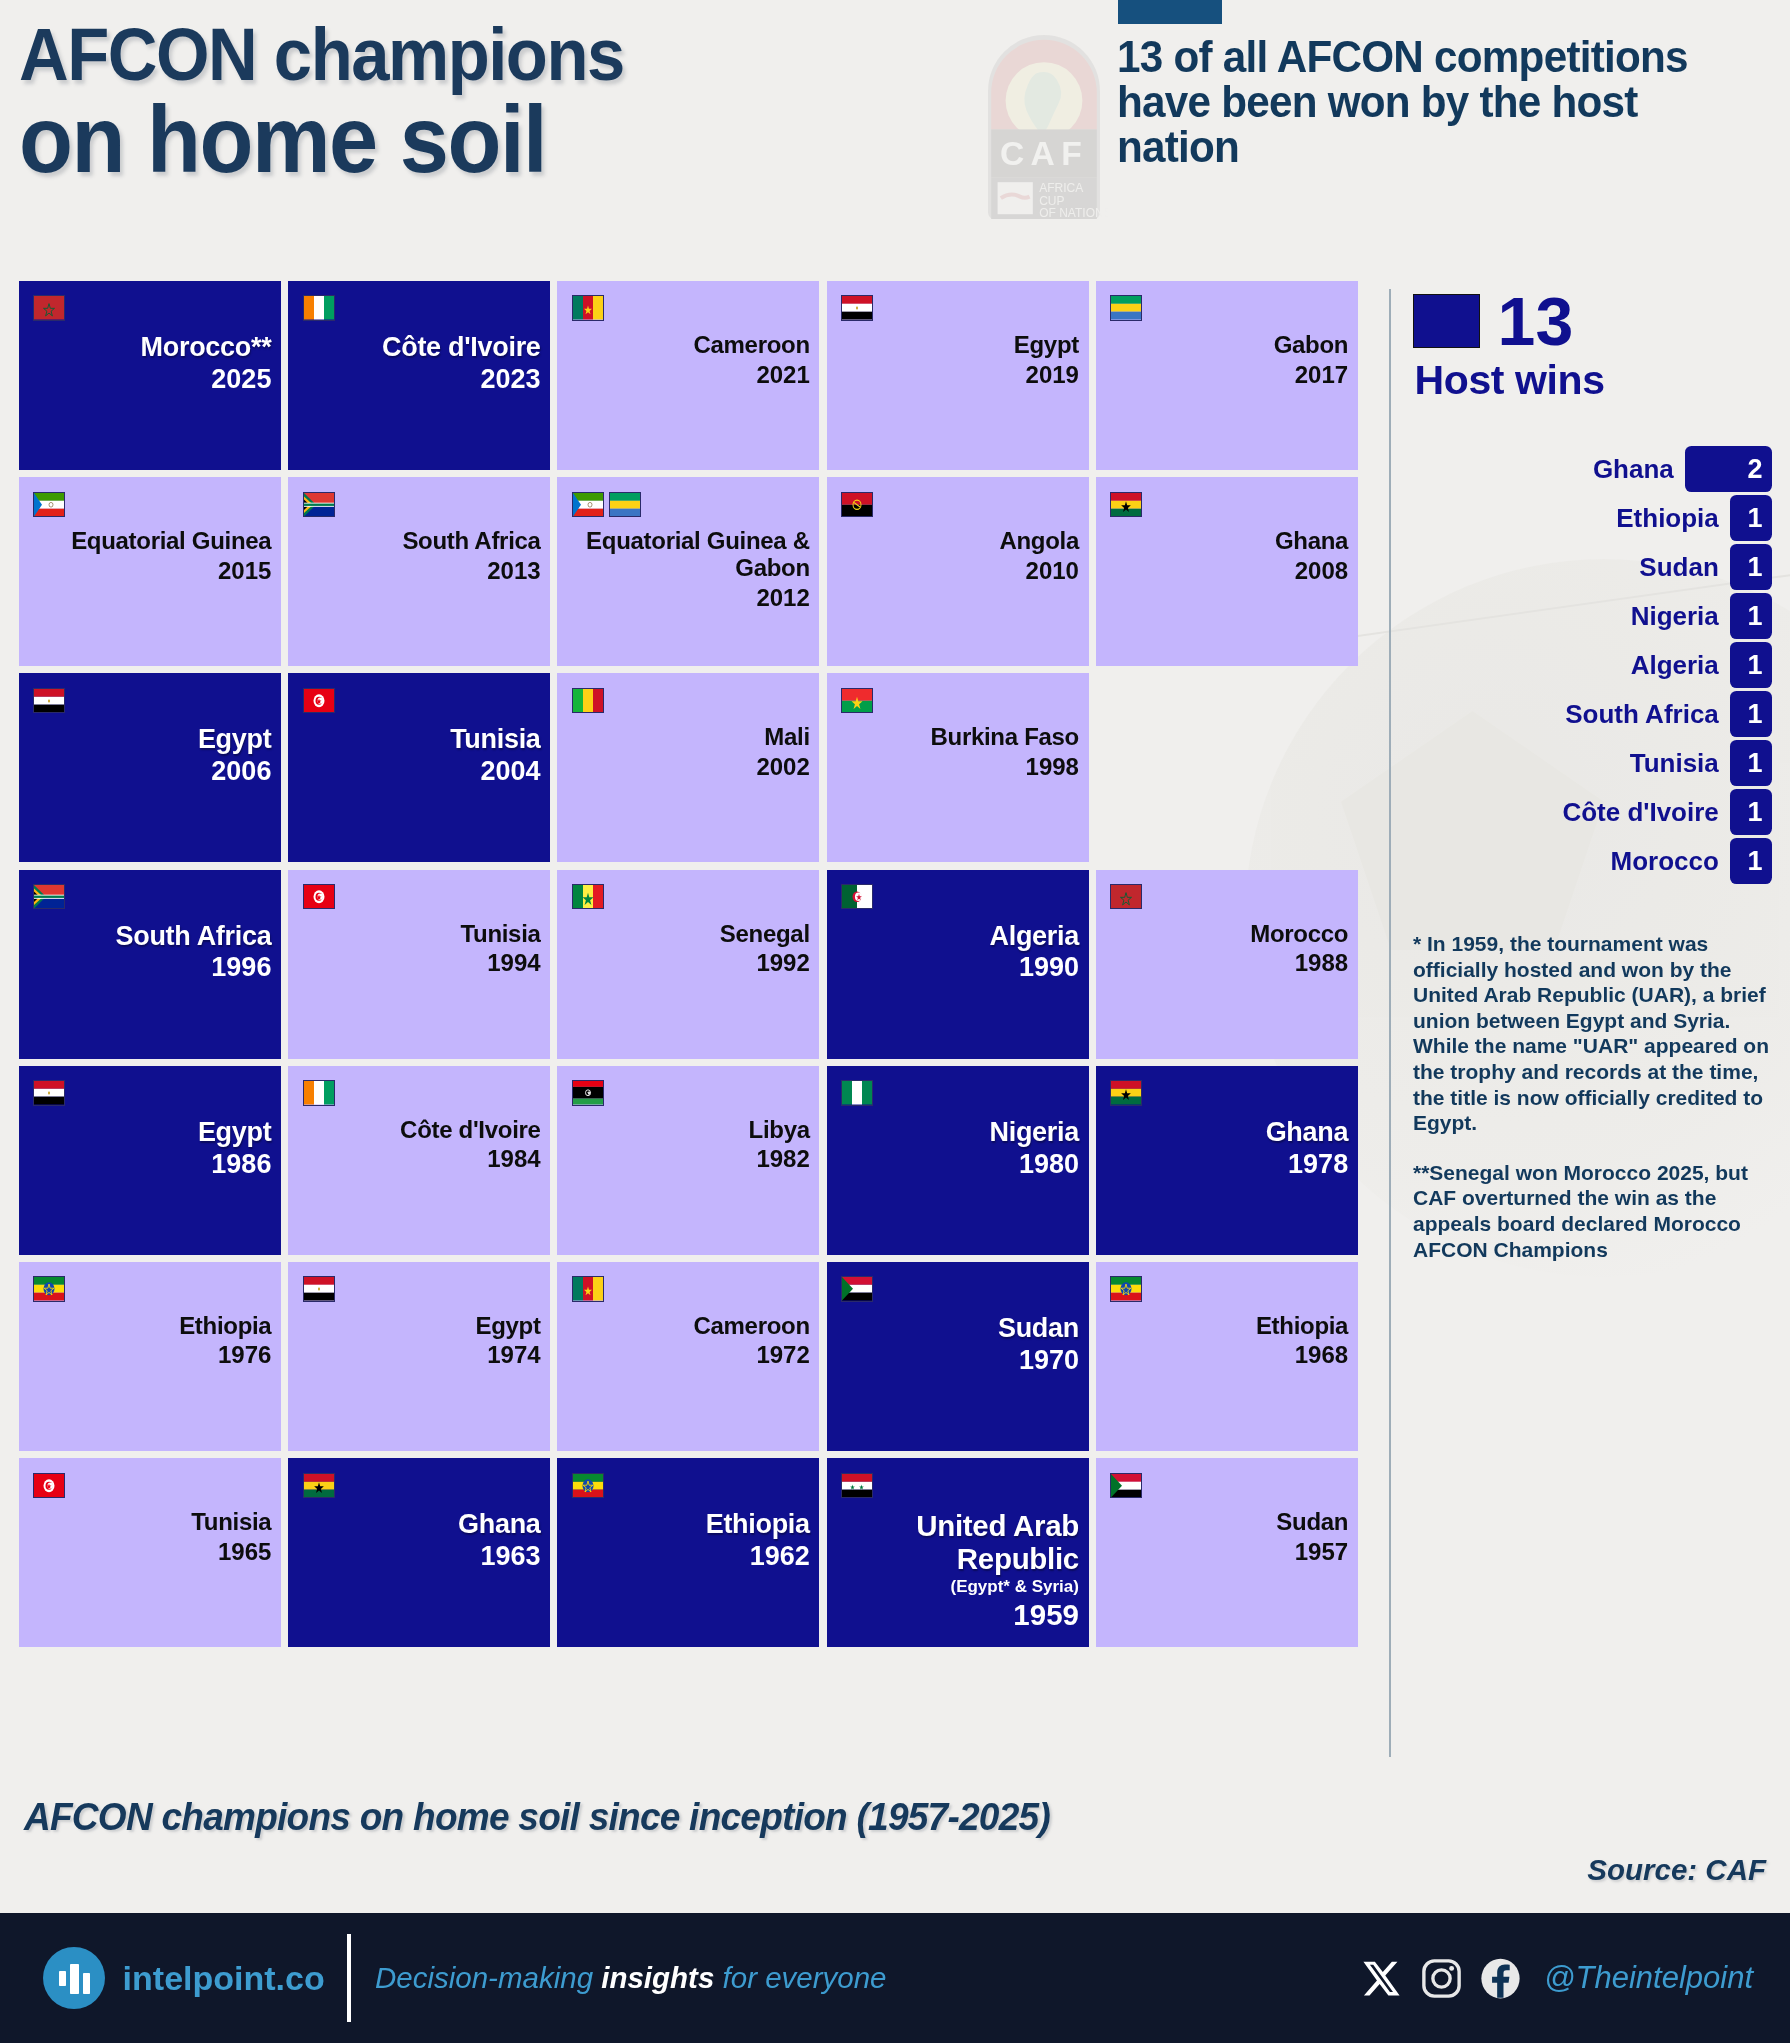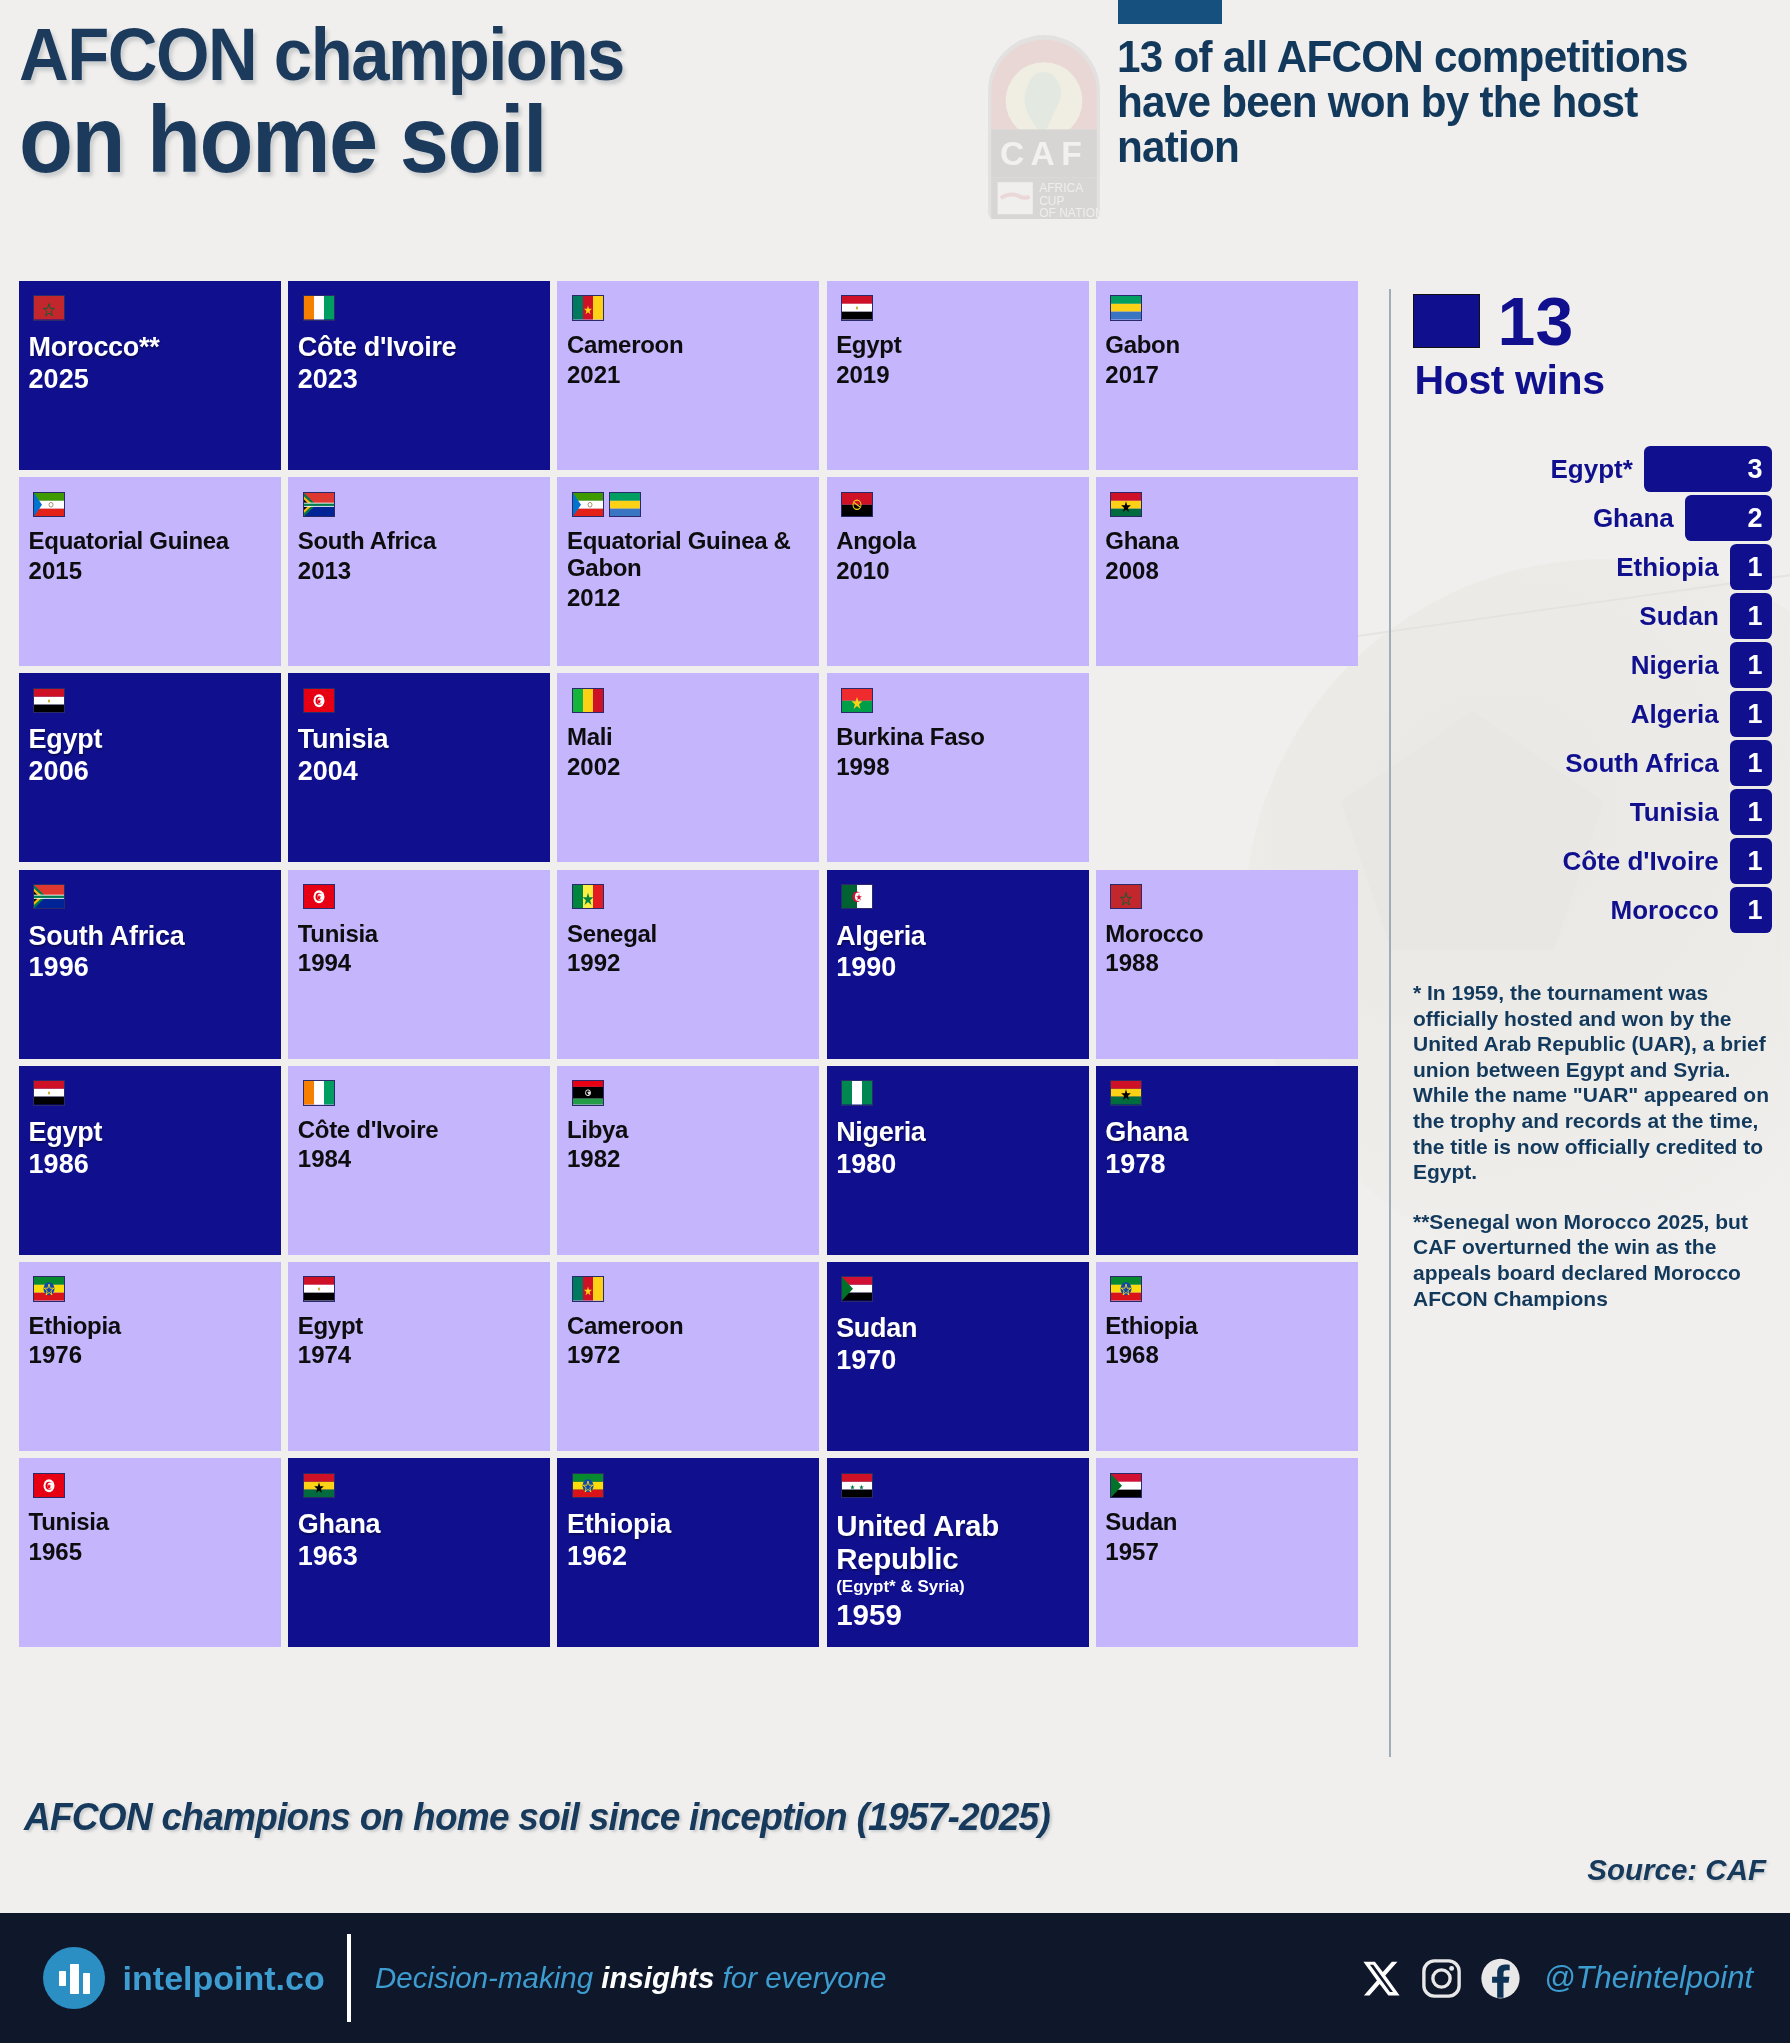--- a/index.html
+++ b/index.html
@@ -108,21 +108,21 @@
   .flag {
     width: 32px; height: 25.5px;
     border: 1.6px solid #2a2a6a;
     overflow: hidden;
     position: relative;
     flex: none;
   }
 
   .card-body {
     margin-top: 11.2px;
-    text-align: left;
+    text-align: right;
     width: 100%;
   }
   .c-name {
     font-size: 24px;
     font-weight: 800;
     line-height: 1.12;
     letter-spacing: -0.3px;
   }
   .c-sub { font-size: 17px; font-weight: 700; margin-top: 1.6px; }
   .c-year { font-size: 24px; font-weight: 800; margin-top: 1.6px; }
@@ -792,26 +792,20 @@
   <div class="vdivider"></div>
 
   <div class="right">
     <div class="legend">
       <div class="legend-swatch"></div>
       <div class="legend-num">13</div>
     </div>
     <div class="legend-label">Host wins</div>
 
     <div class="bars" id="bars">
-        <div class="bar-row">
-          <div class="bar-label">Egypt*</div>
-          <div class="bar" style="width: 128px;">
-            <span class="bar-val">3</span>
-          </div>
-        </div>
         <div class="bar-row">
           <div class="bar-label">Ghana</div>
           <div class="bar" style="width: 87px;">
             <span class="bar-val">2</span>
           </div>
         </div>
         <div class="bar-row">
           <div class="bar-label">Ethiopia</div>
           <div class="bar" style="width: 42px;">
             <span class="bar-val">1</span>

